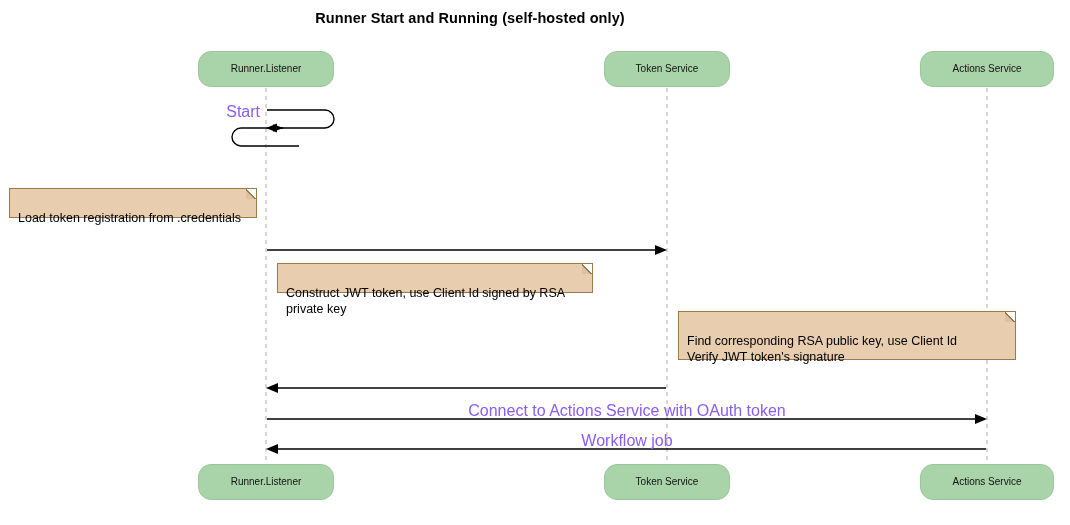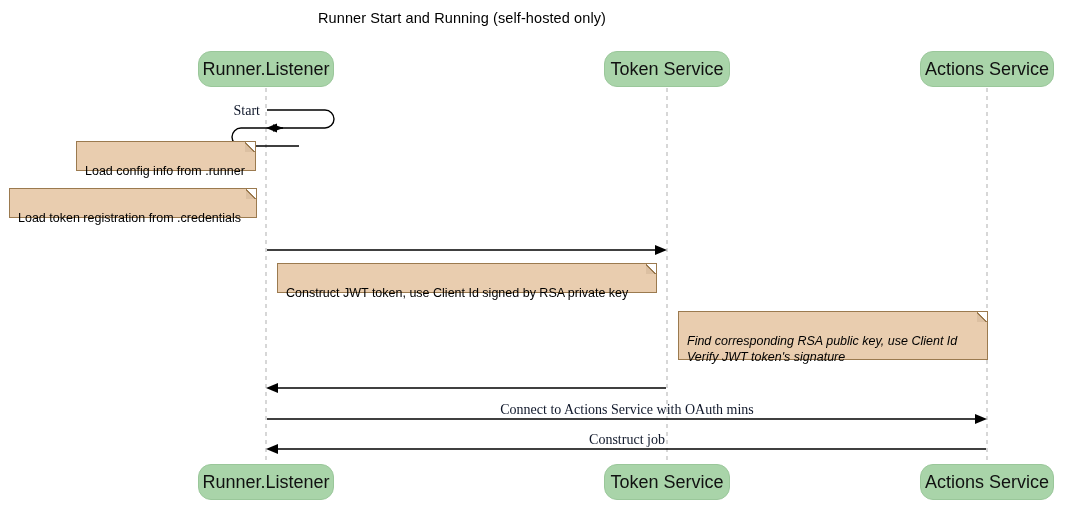--- a/index.html
+++ b/index.html
@@ -21,40 +21,41 @@
     width: 1070px;
     height: 525px;
   }
   .title {
     position: absolute;
     left: 0;
     top: 10px;
     width: 924px;
     text-align: center;
     font-size: 14.5px;
-    font-weight: normal;
+    font-weight: bold;
     letter-spacing: 0.1px;
+    padding-left: 8px;
   }
   svg.layer {
     position: absolute;
     left: 0; top: 0;
     width: 1070px;
     height: 525px;
     pointer-events: none;
   }
   .participant {
     position: absolute;
     box-sizing: border-box;
     background: #a9d4a9;
     border: 1px solid #9ac79a;
     border-radius: 13px;
     height: 36px;
     line-height: 34px;
     text-align: center;
-    font-size: 18px;
+    font-size: 10px;
     color: #111;
     white-space: nowrap;
   }
   .note {
     position: absolute;
     box-sizing: border-box;
     background: #e9cdaf;
     border: 1px solid #9b7a4f;
     font-size: 12.5px;
     color: #000;
@@ -68,25 +69,24 @@
     right: -1px;
     width: 11px;
     height: 11px;
     background: linear-gradient(225deg, #ffffff 0%, #ffffff 49%, #9b7a4f 49%, #9b7a4f 57%, #dcc0a2 57%, #dcc0a2 100%);
     border-top: 1px solid #9b7a4f;
     border-right: 1px solid #9b7a4f;
     box-sizing: border-box;
   }
   .msg-label {
     position: absolute;
-    font-size: 14px;
-    color: #0f172a;
+    font-size: 16px;
+    color: #8b5cf6;
     white-space: nowrap;
     text-align: center;
-    font-family: Liberation Serif, serif;
   }
 </style>
 </head>
 <body>
 
 <div id="diagram-root">
 
   <div class="title">Runner Start and Running (self-hosted only)</div>
 
   <svg class="layer" viewBox="0 0 1070 525">
@@ -141,38 +141,34 @@
   <div class="participant" style="left:920px; top:51px; width:134px;">Actions Service</div>
 
   <div class="participant" style="left:198px; top:464px; width:136px;">Runner.Listener</div>
   <div class="participant" style="left:604px; top:464px; width:126px;">Token Service</div>
   <div class="participant" style="left:920px; top:464px; width:134px;">Actions Service</div>
 
   <div class="msg-label" style="left:204px; top:103px; width:56px; text-align:right;">Start</div>
 
 
 
-  <div class="msg-label" style="left:267px; top:402px; width:720px;">Connect to Actions Service with OAuth mins</div>
+  <div class="msg-label" style="left:267px; top:402px; width:720px;">Connect to Actions Service with OAuth token</div>
 
-  <div class="msg-label" style="left:267px; top:432px; width:720px;">Construct job</div>
+  <div class="msg-label" style="left:267px; top:432px; width:720px;">Workflow job</div>
 
-  <div class="note" style="left:76px; top:141px; width:180px; height:30px;">
-    <span>Load config info from .runner</span>
-    <span class="fold"></span>
-  </div>
 
   <div class="note" style="left:9px; top:188px; width:248px; height:30px;">
     <span>Load token registration from .credentials</span>
     <span class="fold"></span>
   </div>
 
-  <div class="note" style="left:277px; top:263px; width:380px; height:30px;">
+  <div class="note" style="left:277px; top:263px; width:316px; height:30px;">
     <span>Construct JWT token, use Client Id signed by RSA private key</span>
     <span class="fold"></span>
   </div>
 
-  <div class="note" style="left:678px; top:311px; width:310px; height:49px;font-style:italic;">
+  <div class="note" style="left:678px; top:311px; width:338px; height:49px;">
     <span>Find corresponding RSA public key, use Client Id
 Verify JWT token's signature</span>
     <span class="fold"></span>
   </div>
 
 </div>
 
 </body></html>

